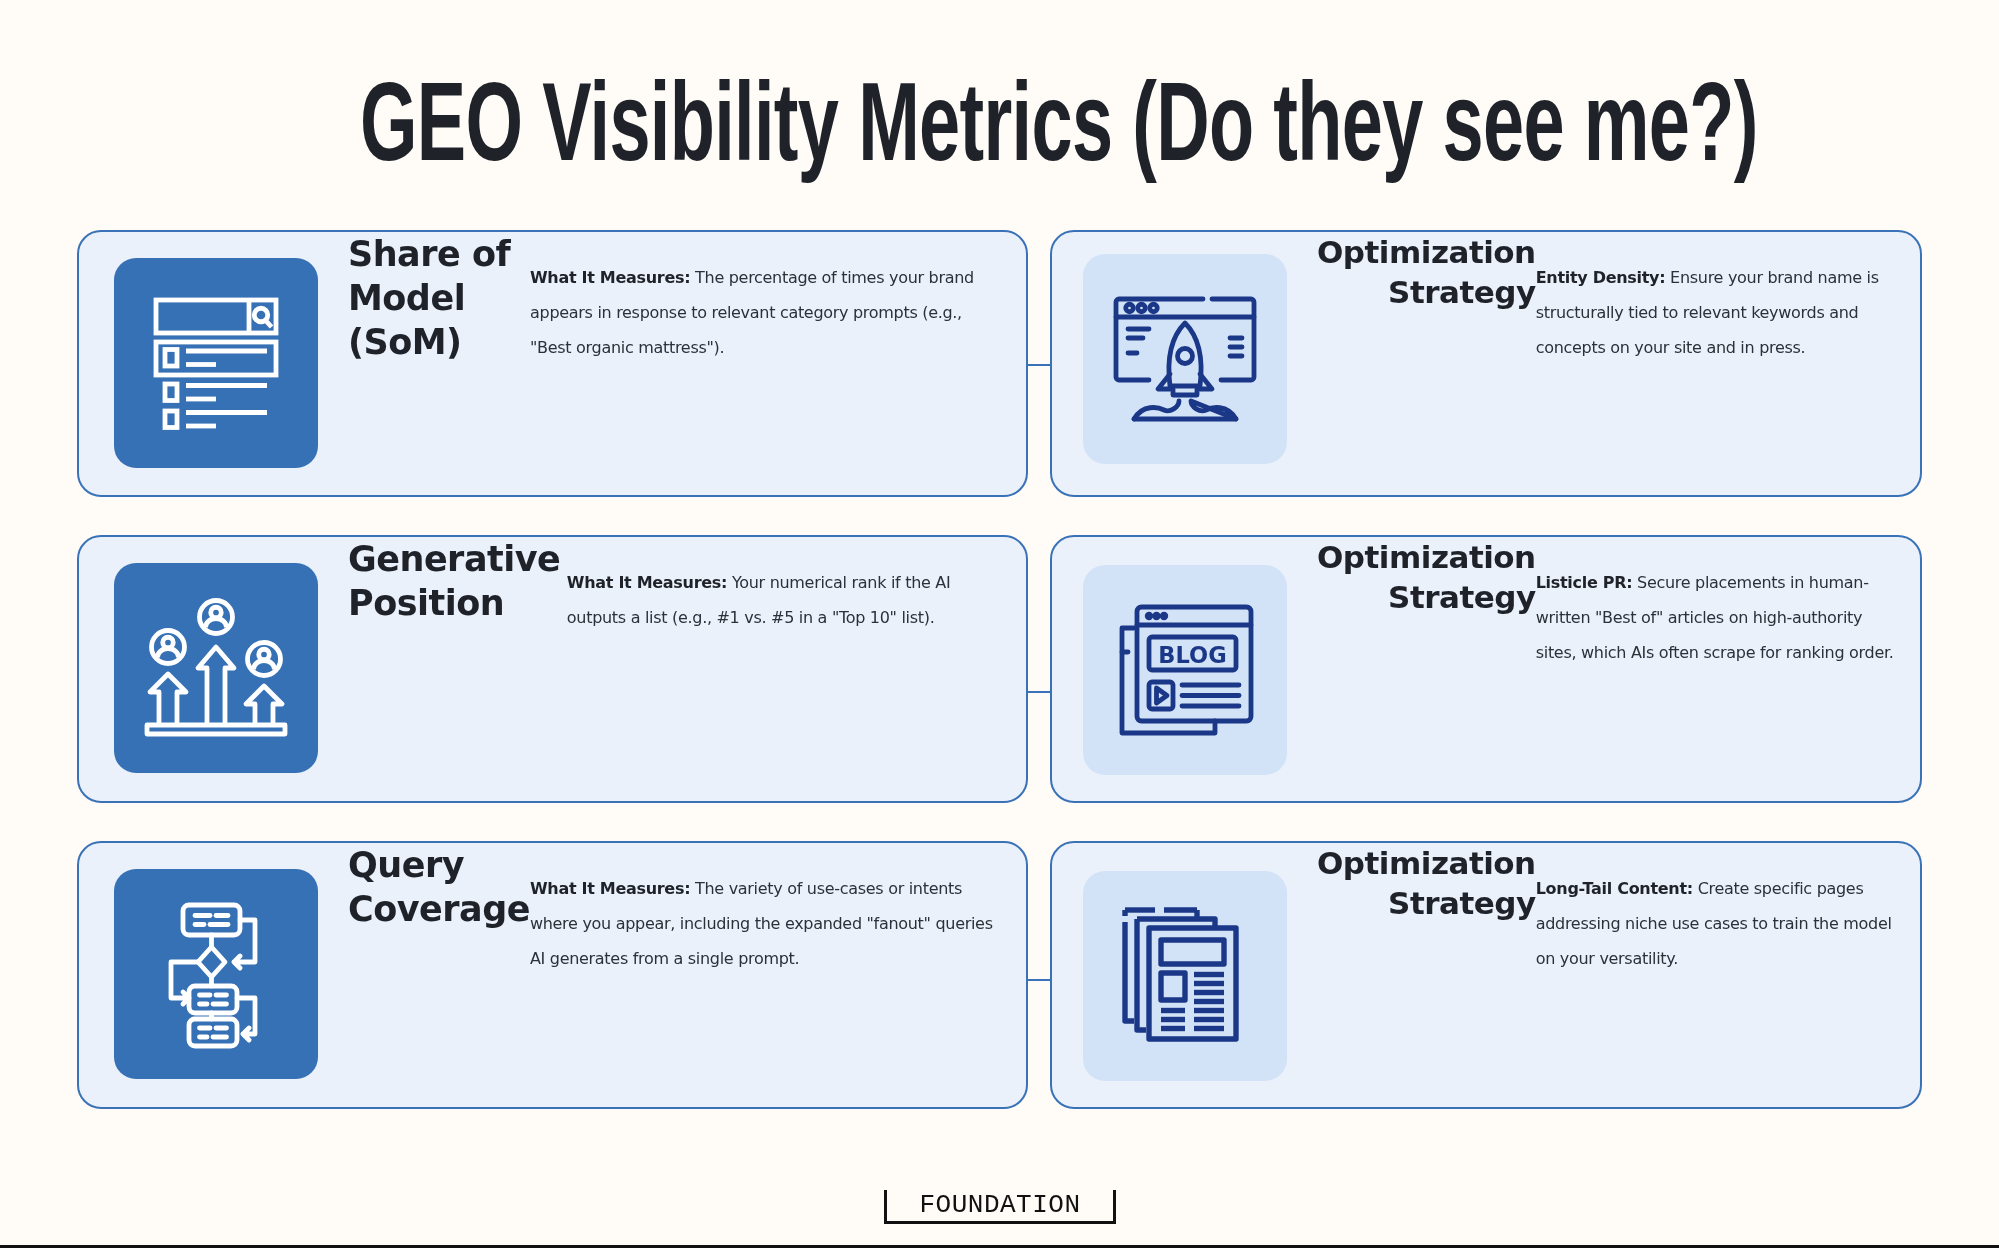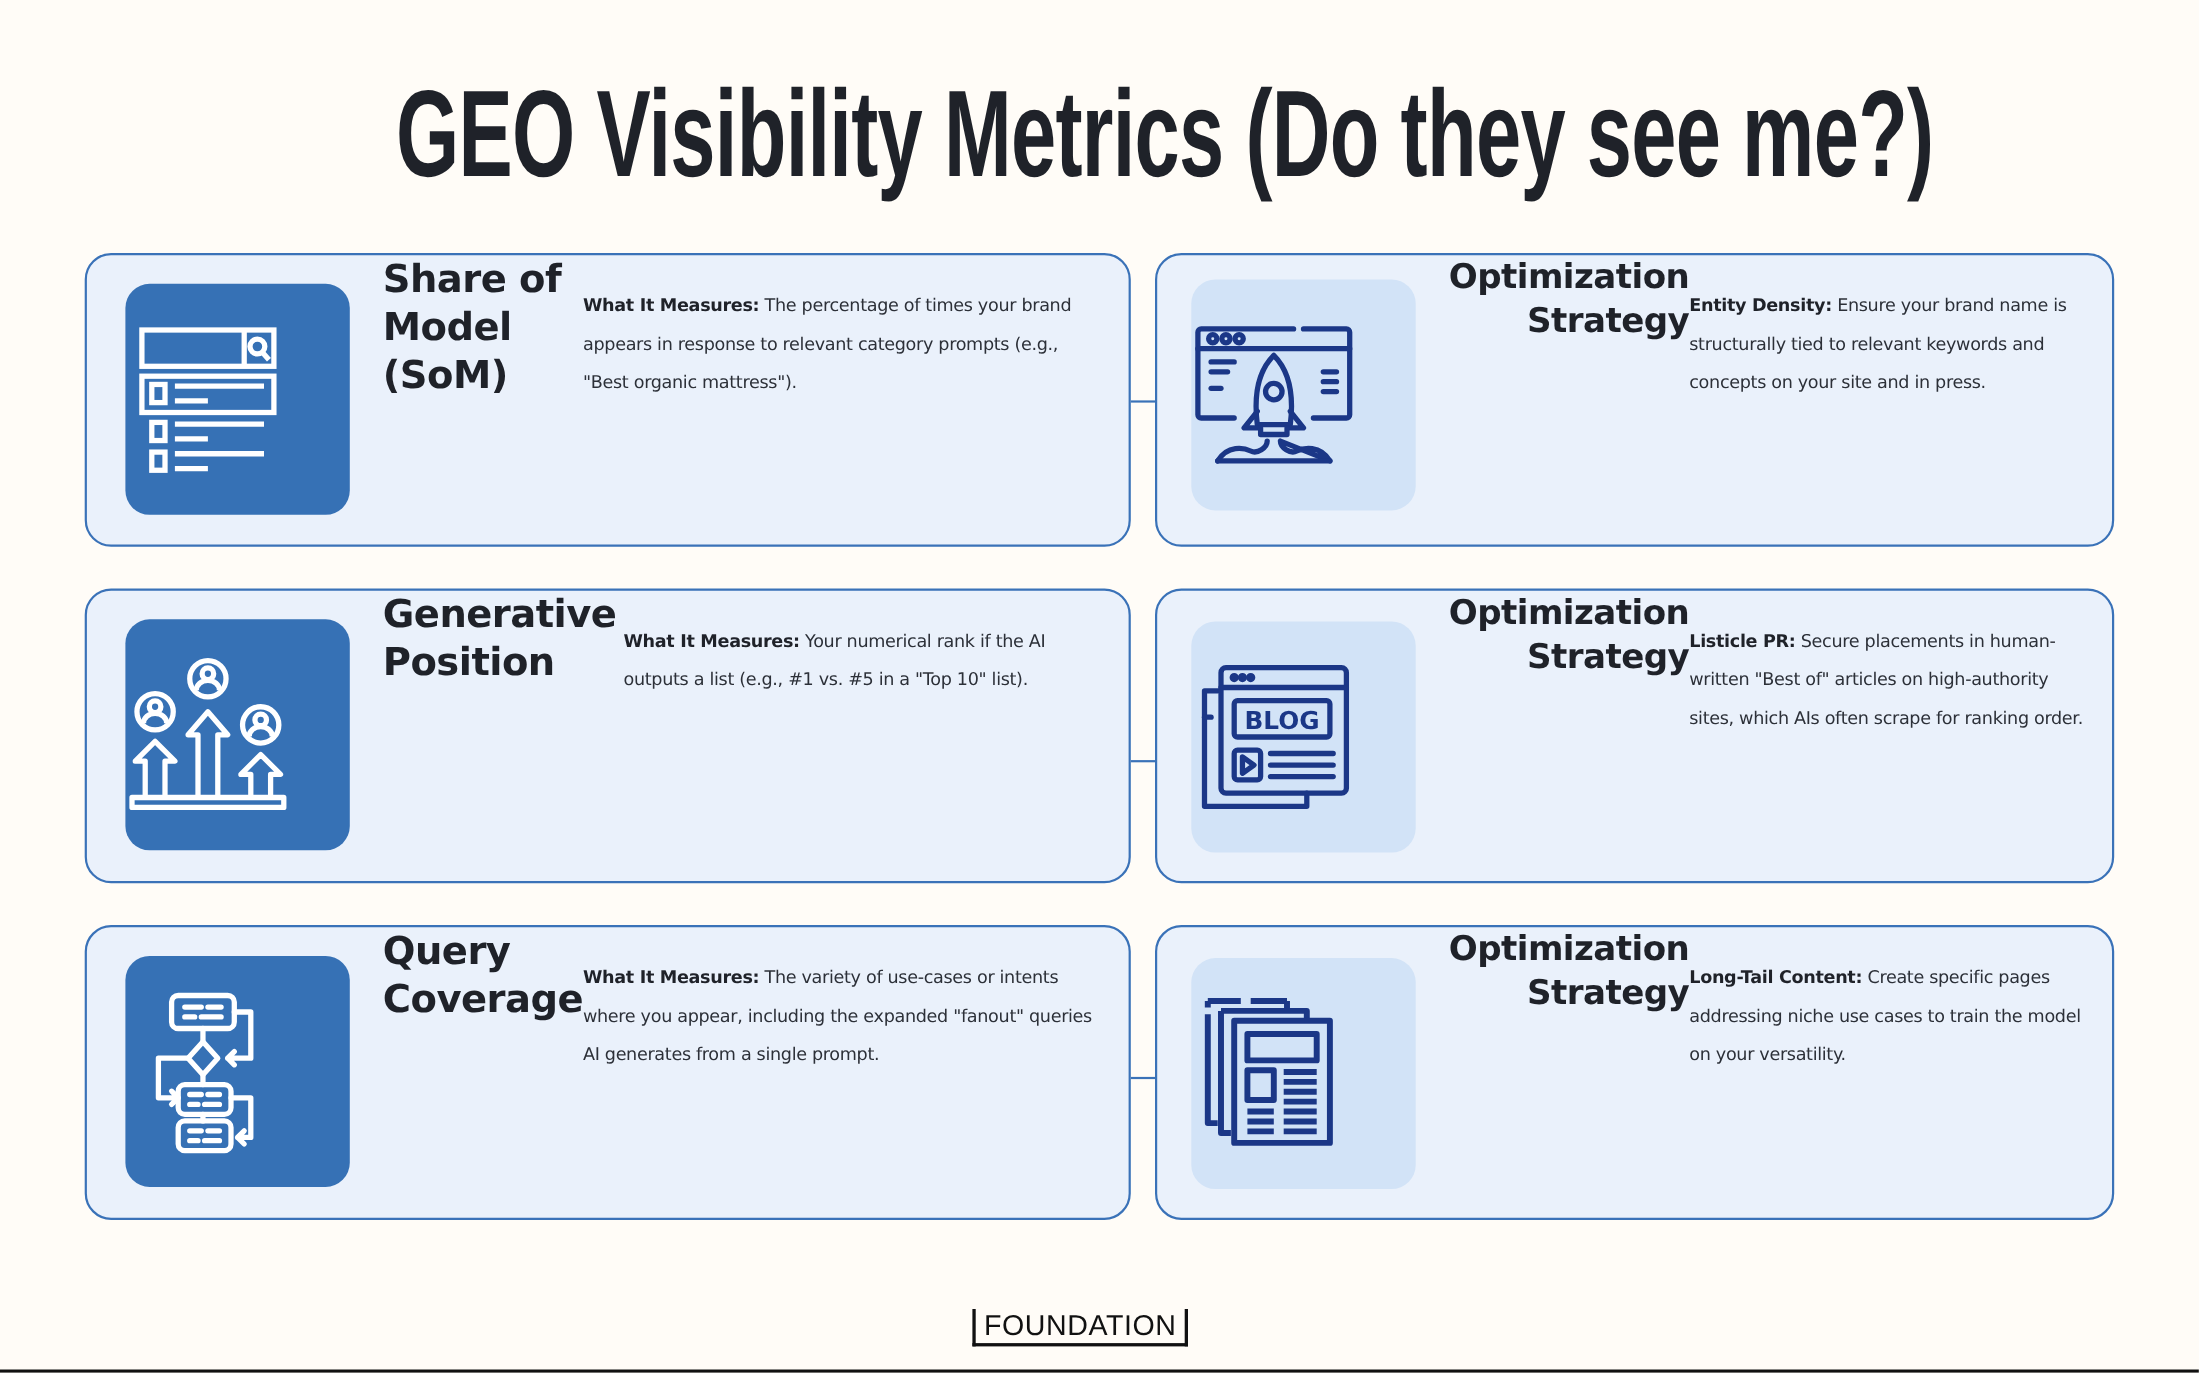--- a/index.html
+++ b/index.html
@@ -21,21 +21,21 @@
     background: #eaf1fb; border: 2px solid #3a72b8; border-radius: 24px;
   }
   .card.left { left: 77px; width: 951px; }
   .card.right { left: 1050px; width: 872px; }
   .row1 { top: 230px; height: 267px; }
   .row2 { top: 535px; height: 268px; }
   .row3 { top: 841px; height: 268px; }
 
   .icon-box {
     position: absolute; top: 26px; width: 204px; height: 210px; border-radius: 22px;
-    display: flex; align-items: center; justify-content: flex-start;
+    display: flex; align-items: center; justify-content: center;
   }
   .card.left .icon-box { left: 35px; background: #3671b5; }
   .card.right .icon-box { left: 31px; background: #d2e3f7; top: 22px; }
   .icon-box svg { width: 150px; height: 150px; }
 
   .text-block {
     position: absolute; top: 0; bottom: 0; display: flex; flex-direction: row; justify-content: center;
   }
   .card.left .text-block { left: 269px; right: 24px; }
   .card.right .text-block { left: 265px; right: 24px; }
@@ -50,24 +50,24 @@
     letter-spacing: -0.3px;
     margin-top: 28px;
   }
   .card-body b { color: #1f2229; }
 
   .connector {
     position: absolute; left: 1028px; width: 22px; height: 2px; background: #3a72b8;
   }
 
   .footer-logo {
-    position: absolute; left: 884px; top: 1190px; width: 196px; height: 34px;
+    position: absolute; left: 884px; top: 1190px; width: 232px; height: 34px;
     box-sizing: border-box;
     border-left: 3px solid #111; border-right: 3px solid #111; border-bottom: 3px solid #111;
-    text-align: center; font-family: Liberation Sans, sans-serif; font-size: 26px; line-height: 30px;
+    text-align: center; font-family: Liberation Mono, monospace; font-size: 26px; line-height: 30px;
     color: #111; letter-spacing: 0.5px;
   }
   .bottom-rule { position: absolute; left: 0; top: 1245px; width: 1999px; height: 3px; background: #111; }
 </style>
 </head>
 <body>
 
 <div class="page-title"><span>GEO Visibility Metrics (Do they see me?)</span></div>
 
 <div class="card left row1">

